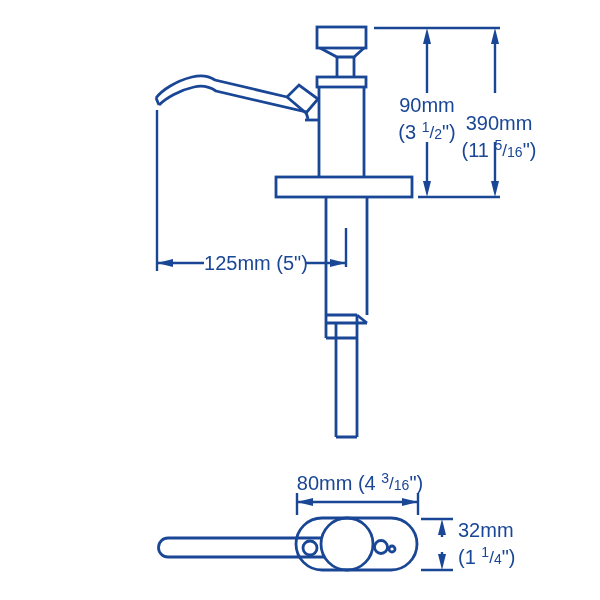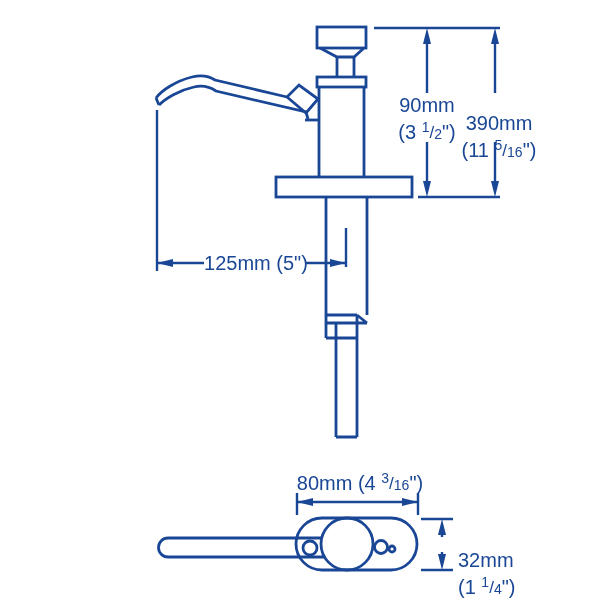--- a/index.html
+++ b/index.html
@@ -114,18 +114,18 @@
   </div>
 
   <div class="dim-label" style="left:152px;top:252px;width:120px;">
     <span>125mm (5")</span>
   </div>
 
   <div class="dim-label" style="left:236px;top:467px;width:160px;">
     <span>80mm (4 </span><span class="fr-n">3</span><span class="fr-s">/</span><span class="fr-d">16</span><span>")</span>
   </div>
 
-  <div class="dim-label left-align" style="left:414px;top:549px;width:80px;">
+  <div class="dim-label left-align" style="left:414px;top:519px;width:80px;">
     <div>32mm</div>
     <div><span>(1 </span><span class="fr-n">1</span><span class="fr-s">/</span><span class="fr-d">4</span><span>")</span></div>
   </div>
 
 </div>
 
 </body></html>

